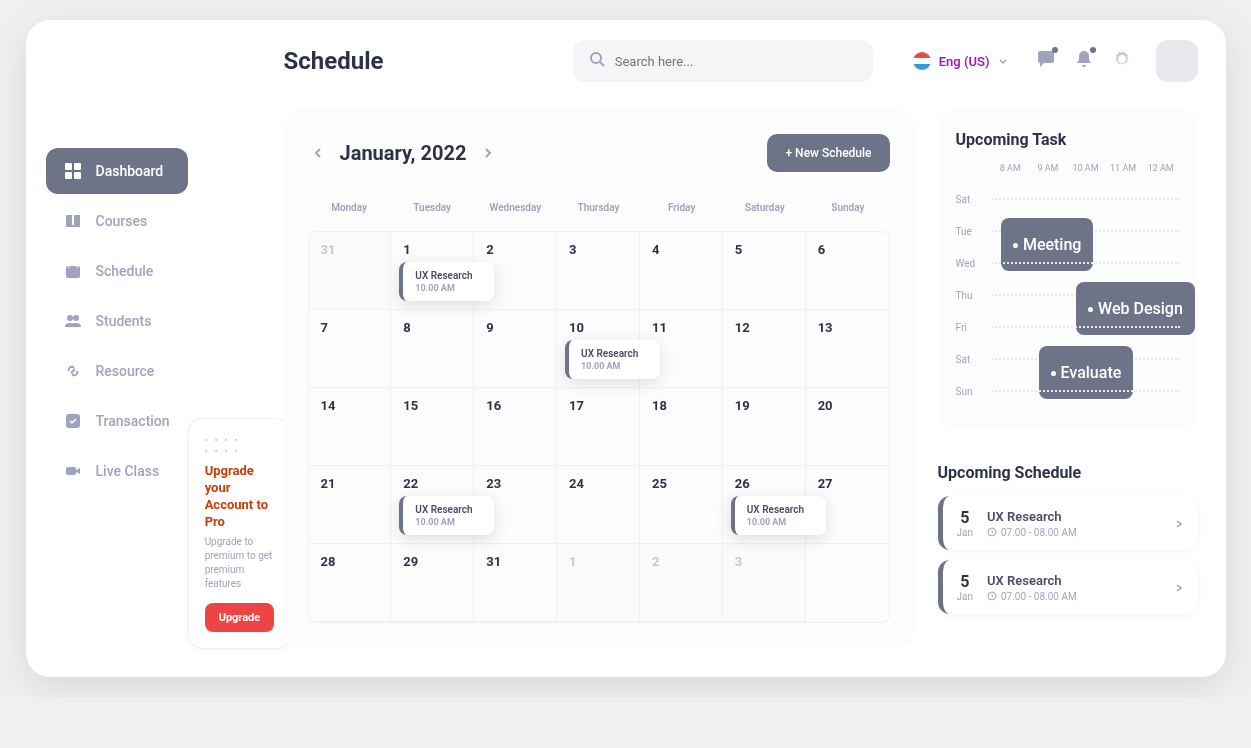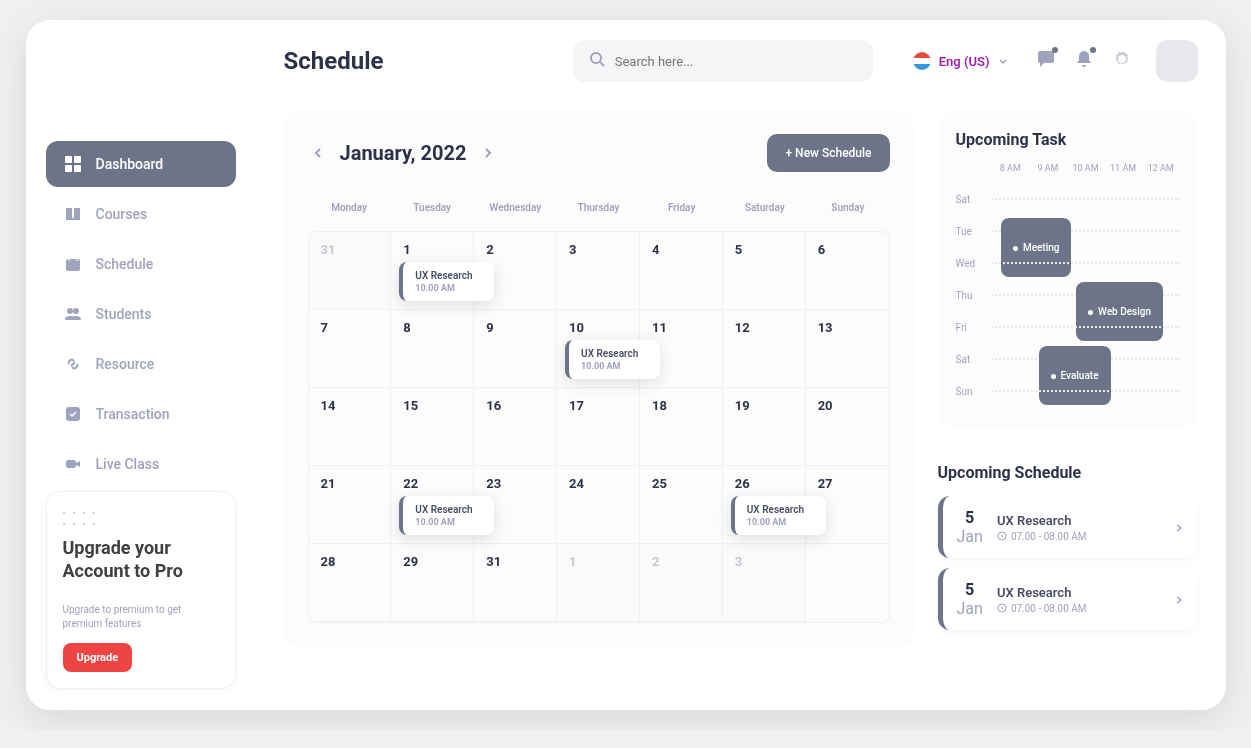--- a/index.html
+++ b/index.html
@@ -1,25 +1,25 @@
 <!DOCTYPE html>
 <html><head>
 <meta charset="utf-8">
 <style>
 * { box-sizing: border-box; margin: 0; padding: 0; font-family: -apple-system, BlinkMacSystemFont, 'Segoe UI', Roboto, sans-serif; }
 body { background: #f0f0f0; padding: 20px; }
 .app { background: #fff; border-radius: 24px; width: 1200px; margin: 0 auto; display: flex; box-shadow: 0 10px 40px rgba(0,0,0,0.1); }
-.sidebar { width: 230px; padding: 21px 20px; display: flex; flex-direction: column; }
+.sidebar { width: 230px; padding: 28px 20px; display: flex; flex-direction: row; }
 .nav { margin-top: 100px; }
 .nav-item { display: flex; align-items: center; padding: 14px 18px; border-radius: 12px; color: #a0a3bd; font-size: 14px; font-weight: 500; cursor: pointer; margin-bottom: 4px; }
 .nav-item.active { background: #6e7488; color: #fff; }
 .nav-item .icon { width: 18px; height: 18px; margin-right: 14px; display: inline-flex; align-items: center; justify-content: center; }
 .upgrade-card { margin-top: auto; background: #fff; border: 1px solid #f0f0f5; border-radius: 14px; padding: 16px; box-shadow: 0 2px 8px rgba(0,0,0,0.04); }
 .upgrade-dots { color: #ccc; font-size: 10px; letter-spacing: 2px; margin-bottom: 6px; }
-.upgrade-title { font-size: 18px; font-weight: 700; color: #404040; line-height: 1.3; margin-bottom: 20px; }
+.upgrade-title { font-size: 13px; font-weight: 700; color: #c2410c; line-height: 1.3; margin-bottom: 4px; }
 .upgrade-sub { font-size: 10px; color: #a0a3bd; line-height: 1.4; margin-bottom: 12px; }
 .upgrade-btn { background: #ef4444; color: #fff; border: none; border-radius: 8px; padding: 8px 14px; font-size: 11px; font-weight: 700; cursor: pointer; }
 
 .main { flex: 1; padding: 20px 28px 30px; }
 .top-bar { display: flex; align-items: center; margin-bottom: 28px; }
 .page-title { font-size: 24px; font-weight: 700; color: #2e3249; }
 .search-box { margin-left: auto; margin-right: 40px; width: 300px; background: #f5f5f8; border-radius: 12px; display: flex; align-items: center; padding: 0 16px; height: 42px; }
 .search-box input { border: none; background: transparent; outline: none; flex: 1; font-size: 13px; color: #6e7488; margin-left: 10px; }
 .lang { display: flex; align-items: center; font-size: 13px; font-weight: 600; color: #a21caf; cursor: pointer; margin-right: 28px; }
 .flag { width: 18px; height: 18px; border-radius: 50%; background: linear-gradient(#e74c3c 33%, #fff 33% 66%, #3498db 66%); margin-right: 8px; }
@@ -44,27 +44,27 @@
 .event-title { font-size: 10px; font-weight: 600; color: #4a4e64; margin-bottom: 2px; }
 .event-time { font-size: 9px; color: #a0a3bd; }
 
 .right-col { width: 260px; display: flex; flex-direction: column; gap: 36px; }
 .panel { background: #fcfcfd; border-radius: 16px; padding: 20px 18px; }
 .panel-title { font-size: 16px; font-weight: 700; color: #2e3249; margin-bottom: 14px; }
 .time-header { display: grid; grid-template-columns: 36px repeat(5, 1fr); font-size: 9px; color: #a0a3bd; margin-bottom: 10px; }
 .time-header span { text-align: center; }
 .task-row { display: grid; grid-template-columns: 36px 1fr; align-items: center; height: 32px; font-size: 10px; color: #a0a3bd; }
 .task-row .dots { border-top: 2px dotted #e8e8ed; position: relative; height: 1px; }
-.task-chip { position: absolute; background: #6e7488; color: #fff; font-size: 10px; font-weight: 500; padding: 24px 12px; border-radius: 8px; white-space: nowrap; top: -14px; }
+.task-chip { position: absolute; background: #6e7488; color: #fff; font-size: 16px; font-weight: 500; padding: 17px 12px; border-radius: 8px; white-space: nowrap; top: -14px; }
 .task-chip .dot { display: inline-block; width: 5px; height: 5px; border-radius: 50%; background: #fff; margin-right: 5px; vertical-align: middle; }
 
 .sched-item { display: flex; align-items: center; background: #fff; border-radius: 12px; padding: 12px 14px; margin-bottom: 10px; box-shadow: 0 2px 8px rgba(0,0,0,0.04); border-left: 5px solid #6e7488; cursor: pointer; }
 .date-box { text-align: center; margin-right: 14px; }
 .date-num { font-size: 16px; font-weight: 700; color: #2e3249; }
-.date-mon { font-size: 16px; color: #a0a3bd; }
+.date-mon { font-size: 10px; color: #a0a3bd; }
 .sched-info { flex: 1; }
 .sched-title { font-size: 13px; font-weight: 600; color: #4a4e64; margin-bottom: 3px; }
 .sched-time { font-size: 10px; color: #a0a3bd; display: flex; align-items: center; gap: 4px; }
 .chev { color: #a0a3bd; }
 </style>
 </head>
 <body>
 
 <div class="app">
   <aside class="sidebar">

